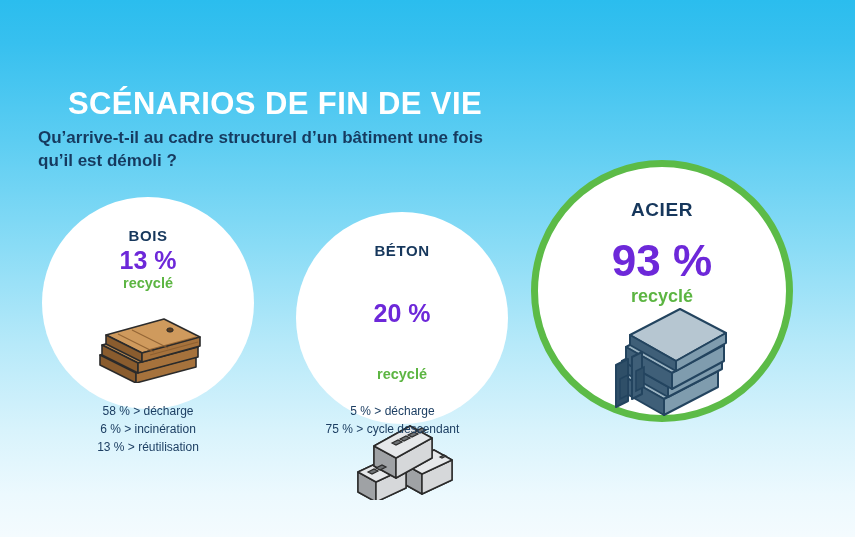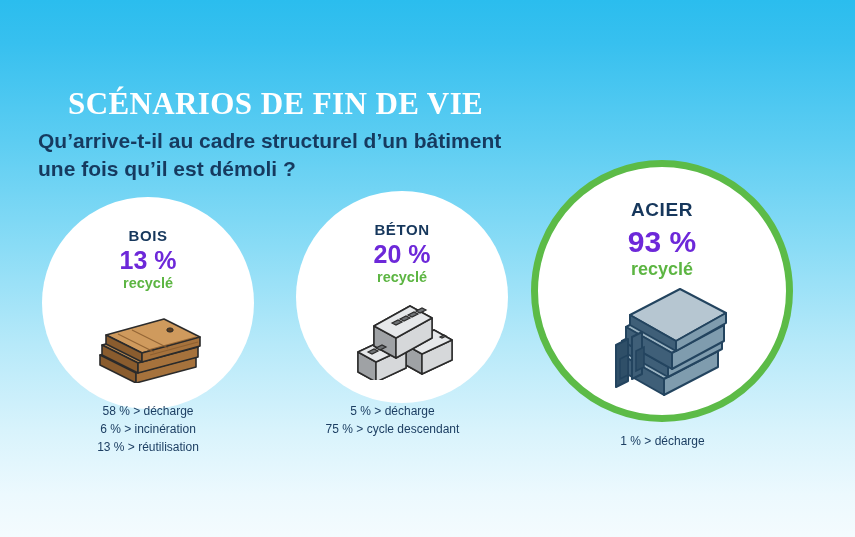--- a/index.html
+++ b/index.html
@@ -32,29 +32,28 @@
 
   .title {
     position: absolute;
     left: 68px;
     top: 86px;
     font-size: 31px;
     font-weight: bold;
     color: #ffffff;
     letter-spacing: 0.4px;
     white-space: nowrap;
-    font-family: Liberation Serif, serif;
   }
 
   .subtitle {
     position: absolute;
     left: 38px;
     top: 127px;
     width: 470px;
-    font-size: 21px;
+    font-size: 17px;
     font-weight: bold;
     line-height: 1.33;
     color: #163a5f;
   }
 
   
   .circle {
     position: absolute;
     border-radius: 50%;
     background: #ffffff;
@@ -66,41 +65,41 @@
   .circle.small { width: 212px; height: 212px; }
 
   .circle.highlight {
     width: 262px;
     height: 262px;
     border: 7px solid #5cbb47;
     background: #ffffff;
   }
 
   #circle-bois    { left: 42px;  top: 197px; }
-  #circle-beton   { left: 296px; top: 191px; }
+  #circle-beton   { left: 296px; top: 212px; gap: 38px; }
   #circle-acier   { left: 531px; top: 160px; }
 
   .mat-name {
     font-size: 15px;
     font-weight: bold;
     color: #16375c;
     letter-spacing: 0.6px;
     text-align: center;
   }
   .circle.small .mat-name { margin-top: 30px; }
   .circle.highlight .mat-name { font-size: 19px; margin-top: 32px; }
 
   .mat-pct {
     font-size: 25px;
     font-weight: 700;
     color: #6d28d9;
     margin-top: 3px;
     line-height: 1.1;
   }
-  .circle.highlight .mat-pct { font-size: 30px; margin-top: 4px; }
+  .circle.highlight .mat-pct { font-size: 44px; margin-top: 16px; }
 
   .mat-recycled {
     font-size: 14.5px;
     font-weight: bold;
     color: #5cb542;
     margin-top: 1px;
     line-height: 1.1;
   }
   .circle.highlight .mat-recycled { font-size: 18px; margin-top: 2px; }
 
@@ -246,16 +245,15 @@
         </g>
         <g stroke="#23445f" stroke-width="1.6" fill="#2f4f68">
           <polygon points="24,72 32,68 32,88 24,92"></polygon>
           <polygon points="40,64 48,60 48,80 40,84"></polygon>
         </g>
       </svg>
     </div>
   </div>
 
   <div class="stats" id="stats-acier">
-    <div>1 % &gt; décharge</div>
   </div>
 
 </div>
 
 </body></html>

